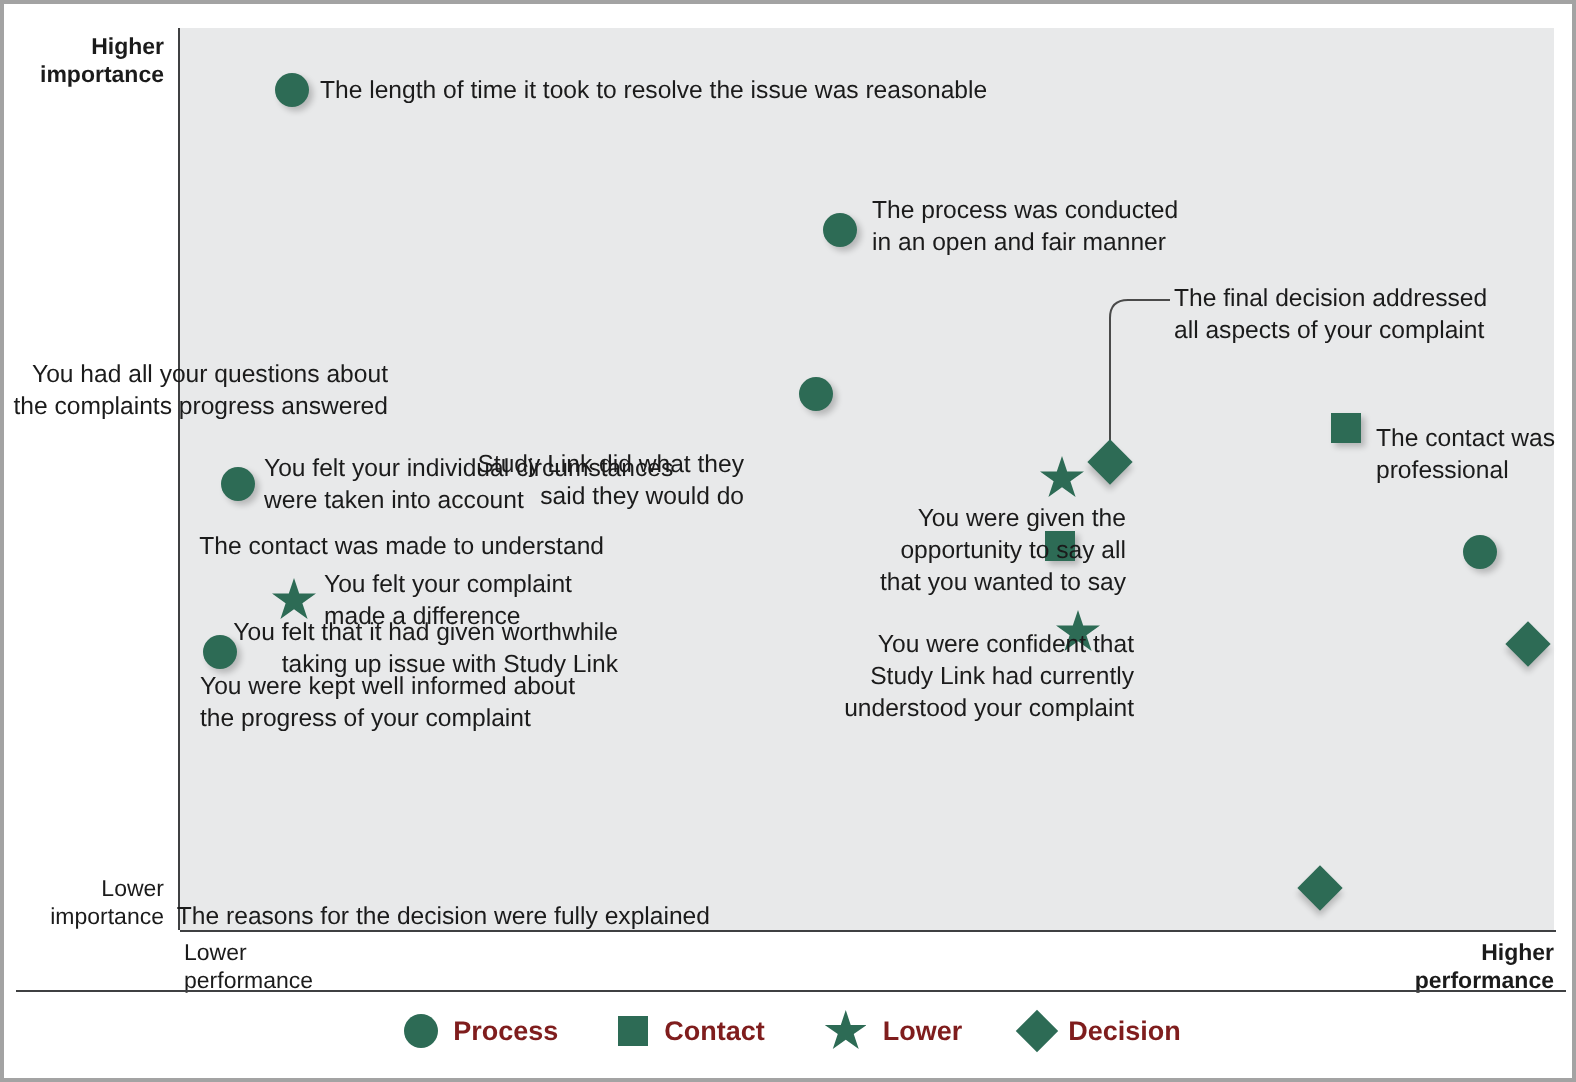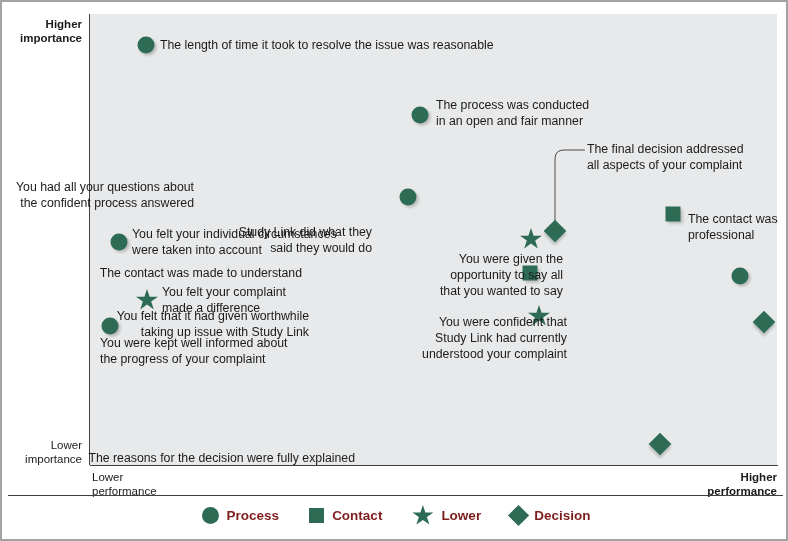--- a/index.html
+++ b/index.html
@@ -202,21 +202,21 @@
       <div class="marker m-star" title="Study Link did what they said they would do" style="left: 529px; top: 237px;"></div>
       <div class="marker m-diamond" title="The final decision addressed all aspects of your complaint" style="left: 553px; top: 229px;"></div>
       <div class="marker m-diamond" title="You were confident that Study Link had currently understood your complaint" style="left: 762px; top: 320px;"></div>
       <div class="marker m-diamond" title="The reasons for the decision were fully explained" style="left: 658px; top: 442px;"></div>
     </div>
   <div id="labels-layer">
       <div class="pt-label ta-left" style="left: 158px; top: 35px;">The length of time it took to resolve the issue was reasonable</div>
       <div class="pt-label ta-left" style="left: 434px; top: 95px;">The process was conducted
 in an open and fair manner</div>
       <div class="pt-label ta-right" style="left: auto; top: 177px; right: 592px;">You had all your questions about
-the confident process answered</div>
+the complaints progress answered</div>
       <div class="pt-label ta-left" style="left: 130px; top: 224px;">You felt your individual circumstances
 were taken into account</div>
       <div class="pt-label ta-left" style="left: 98px; top: 333px;">You were kept well informed about
 the progress of your complaint</div>
       <div class="pt-label ta-right" style="left: auto; top: 249px; right: 223px;">You were given the
 opportunity to say all
 that you wanted to say</div>
       <div class="pt-label ta-left" style="left: 686px; top: 188px; margin-top: 21px;">The contact was
 professional</div>
       <div class="pt-label ta-right" style="left: auto; top: 263px; right: 484px;">The contact was made to understand</div>

